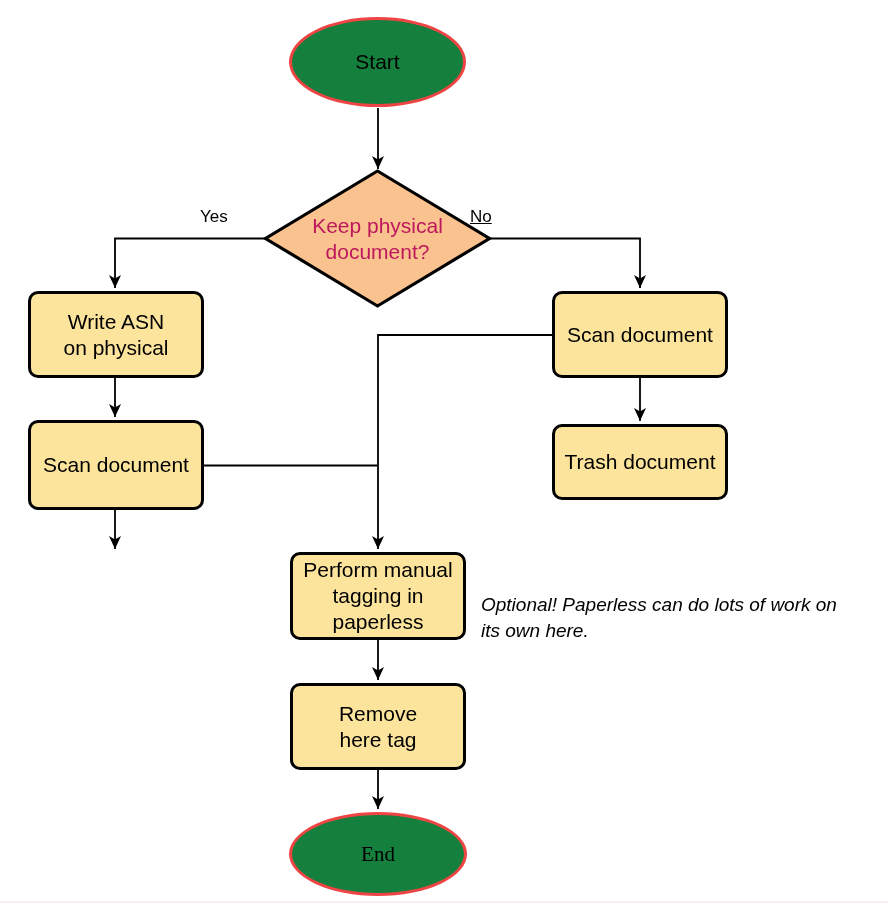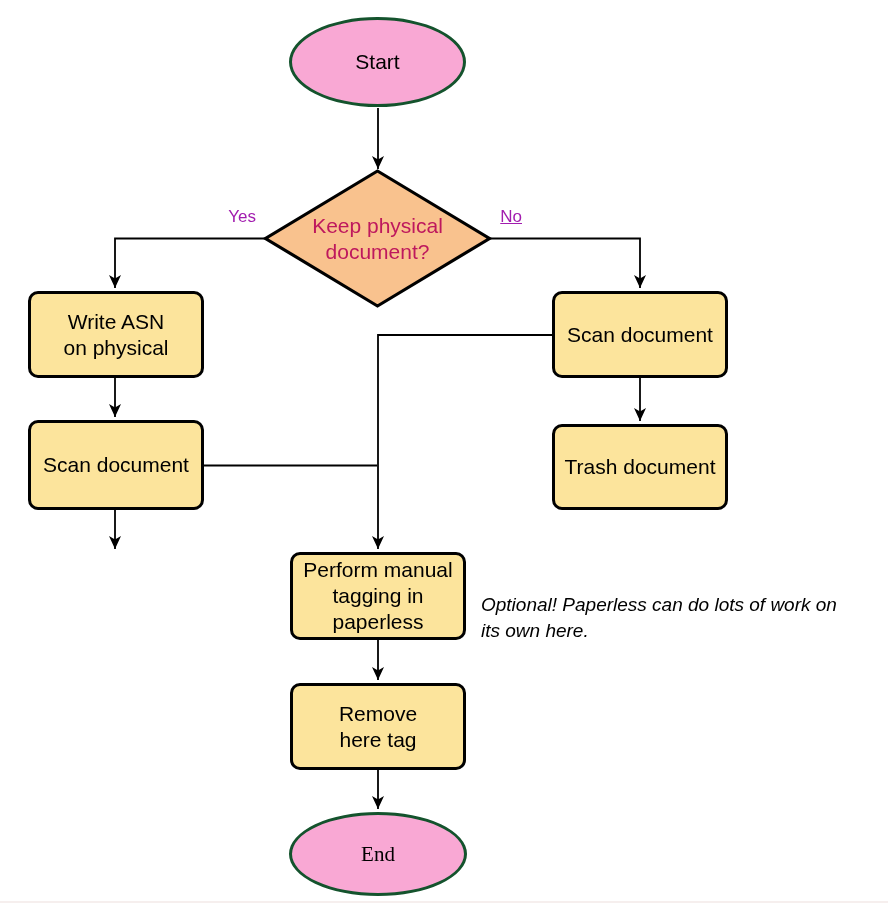--- a/index.html
+++ b/index.html
@@ -31,40 +31,40 @@
     line-height: 26px;
     color: #000000;
     white-space: pre-line;
   }
   .process {
     background: #FCE49C;
     border: 3px solid #000000;
     border-radius: 10px;
   }
   .terminator {
-    background: #f9a8d4;
-    border: 3px solid #14532d;
+    background: #15803d;
+    border: 3px solid #ef4444;
     border-radius: 50%;
   }
   .decision-label {
     position: absolute;
     display: flex;
     align-items: center;
     justify-content: center;
     text-align: center;
     font-size: 21px;
     line-height: 26px;
     color: #be185d;
     white-space: pre-line;
   }
   .edge-label {
     position: absolute;
     font-size: 17px;
-    color: #a21caf;
-    text-align: right;
+    color: #000000;
+    text-align: left;
   }
   .annotation {
     position: absolute;
     font-style: italic;
     font-size: 19px;
     line-height: 26px;
     color: #000000;
     white-space: pre-line;
   }
   .bottom-rule {
@@ -118,21 +118,21 @@
     <span>Write ASN
 on physical</span>
   </div>
   <div class="node process" style="left:28px; top:420px; width:176px; height:90px;">
     <span>Scan document</span>
   </div>
 
   <div class="node process" style="left:552px; top:291px; width:176px; height:87px;">
     <span>Scan document</span>
   </div>
-  <div class="node process" style="left:552px; top:424px; width:176px; height:86px;">
+  <div class="node process" style="left:552px; top:424px; width:176px; height:76px;">
     <span>Trash document</span>
   </div>
 
   <div class="node process" style="left:290px; top:552px; width:176px; height:88px;justify-content:center;">
     <span>Perform manual
 tagging in
 paperless</span>
   </div>
   <div class="node process" style="left:290px; top:683px; width:176px; height:87px;">
     <span>Remove

